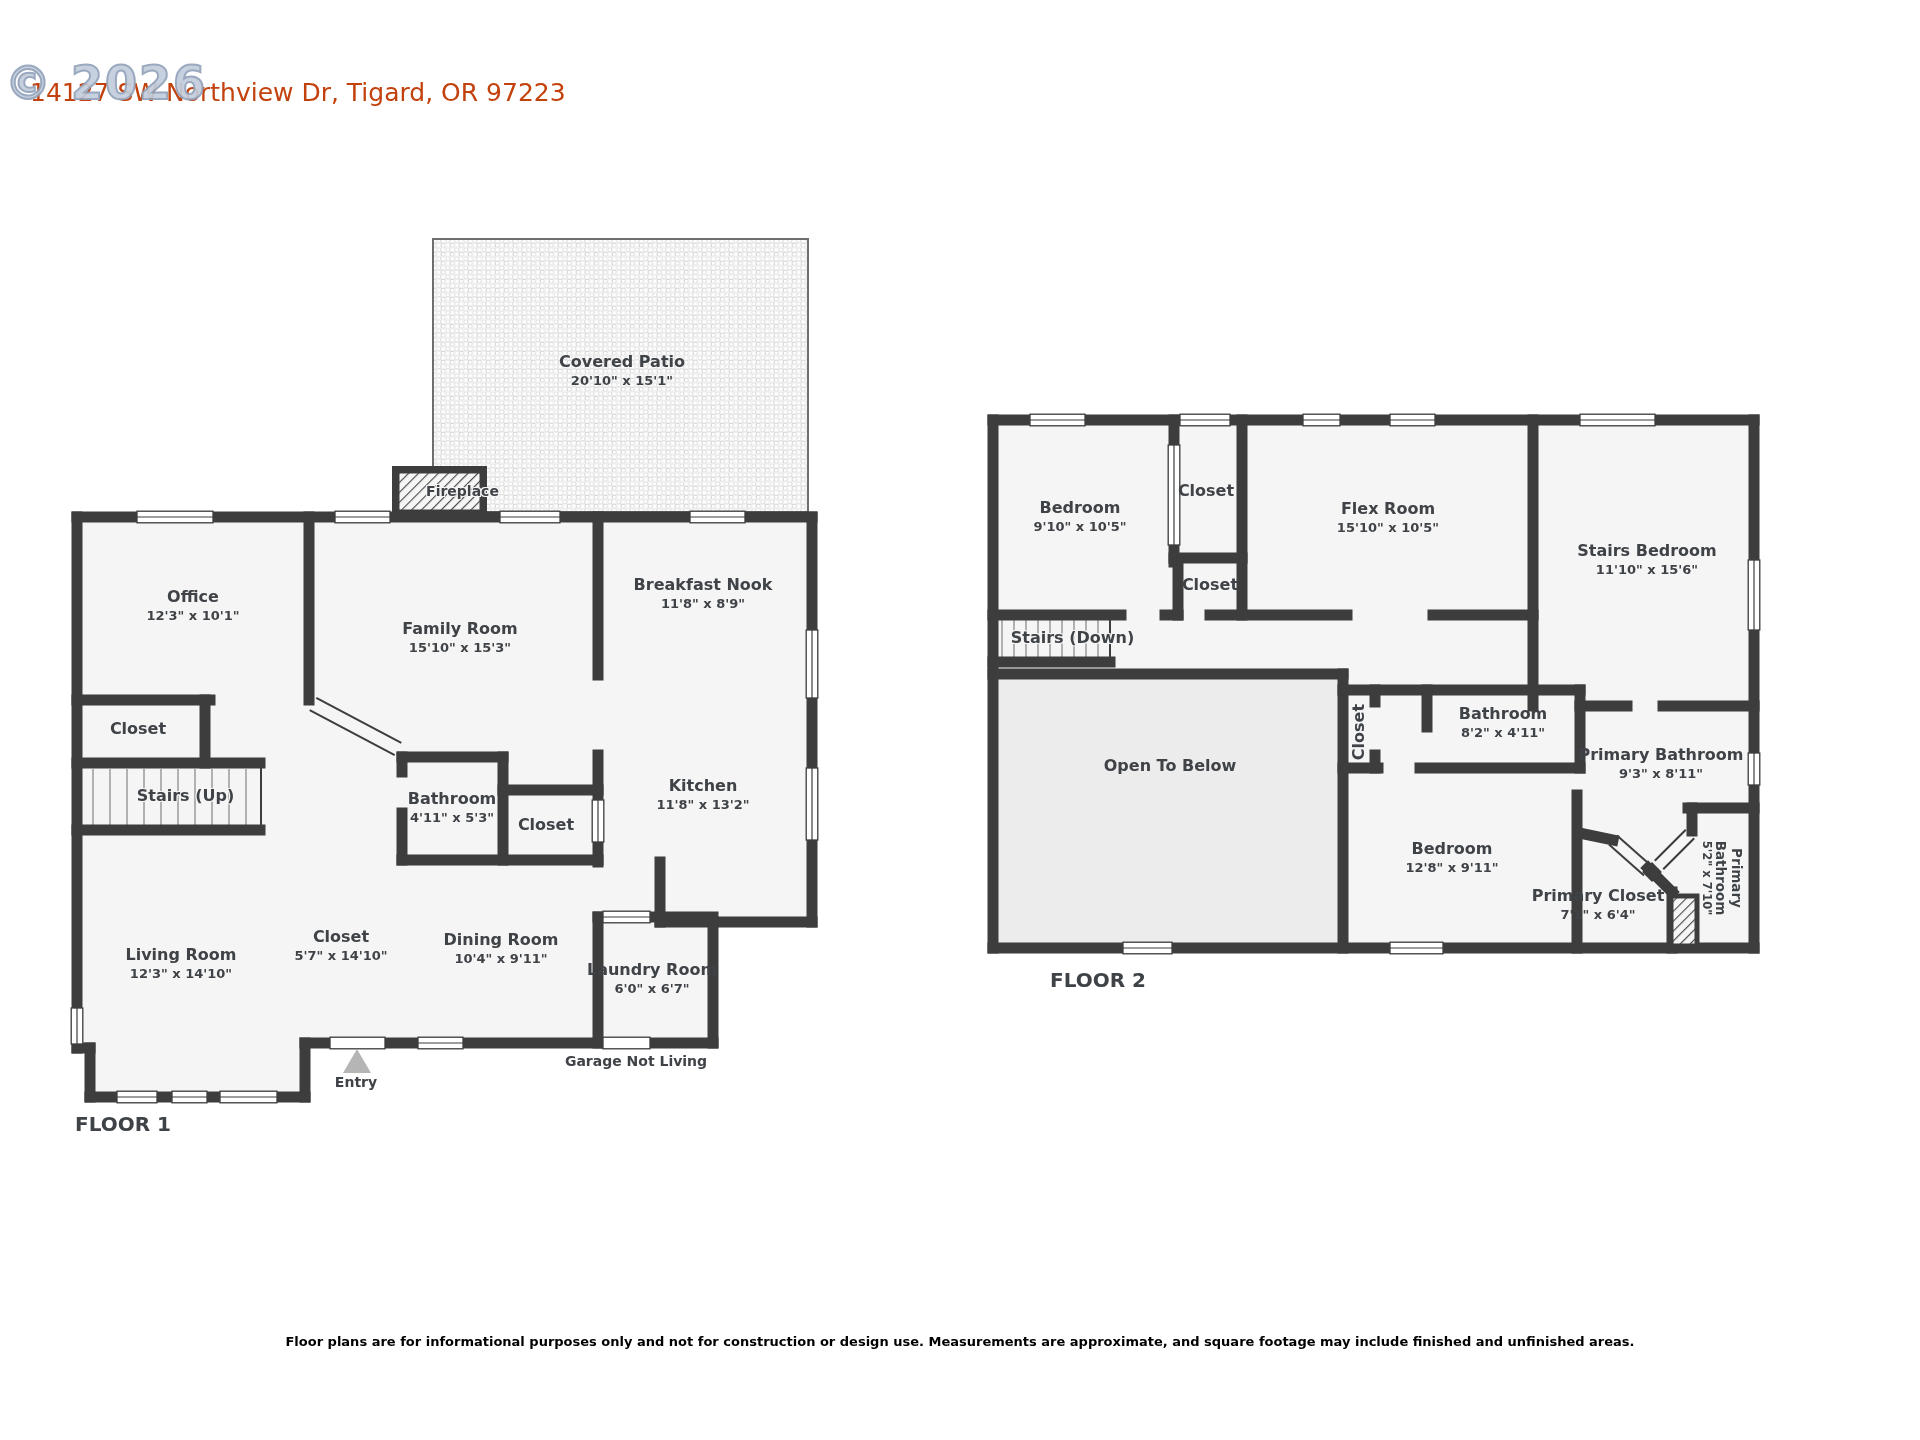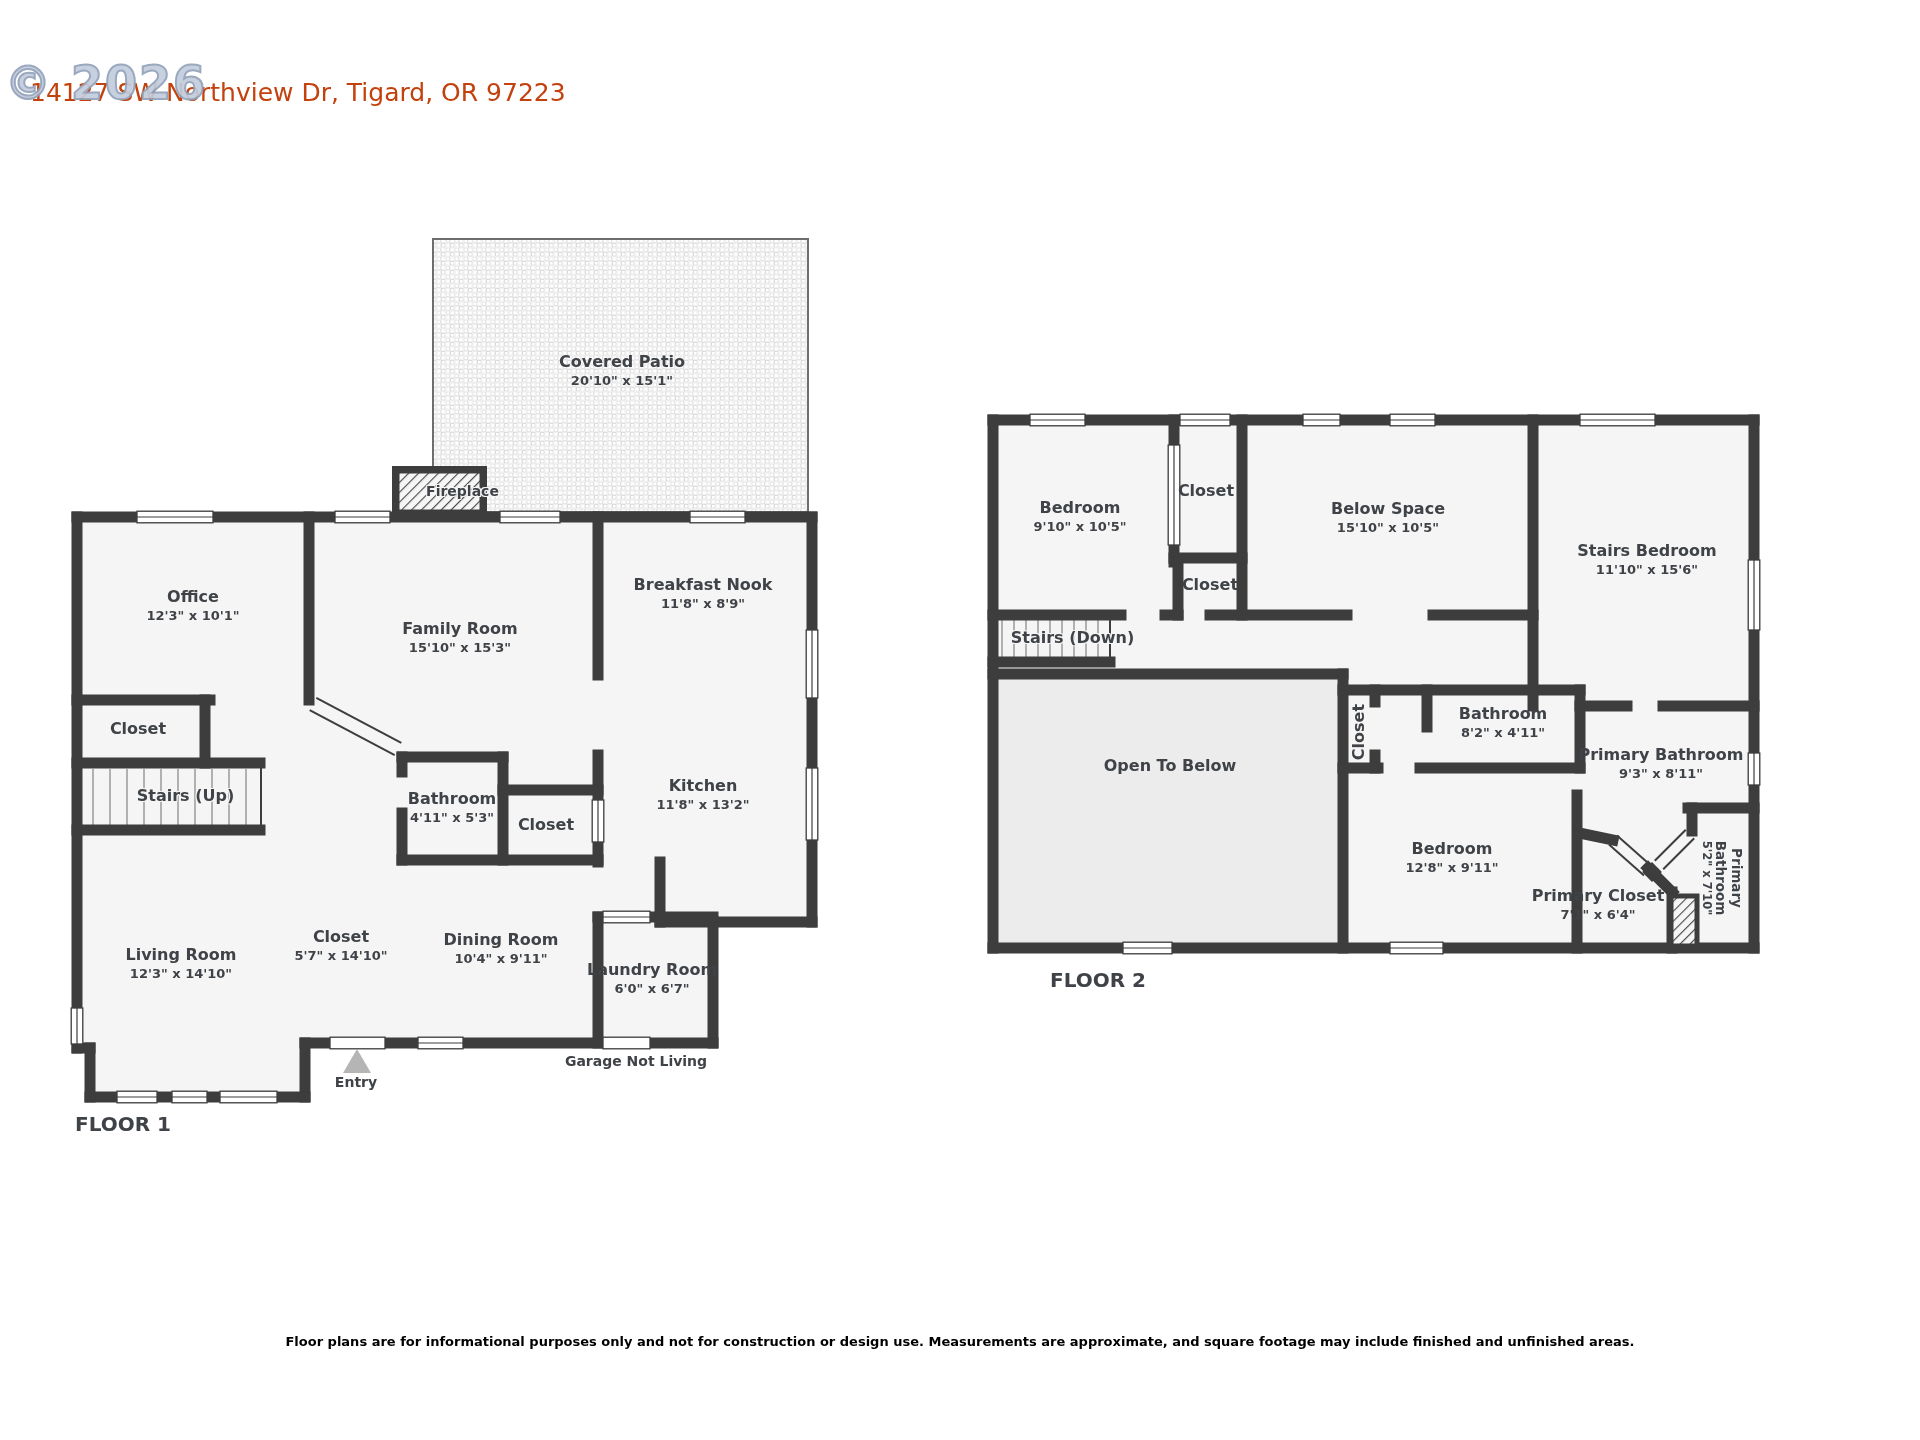--- a/index.html
+++ b/index.html
@@ -296,21 +296,21 @@
     <div class="nm">Bedroom</div>
     <div class="dm">9'10" x 10'5"</div>
   </div>
   <div class="lbl" style="left:1206px;top:491px">
     <div class="nm">Closet</div>
   </div>
   <div class="lbl" style="left:1210px;top:585px">
     <div class="nm">Closet</div>
   </div>
   <div class="lbl" style="left:1388px;top:518px">
-    <div class="nm">Below Space</div>
+    <div class="nm">Flex Room</div>
     <div class="dm">15'10" x 10'5"</div>
   </div>
   <div class="lbl" style="left:1647px;top:560px">
     <div class="nm">Stairs Bedroom</div>
     <div class="dm">11'10" x 15'6"</div>
   </div>
   <div class="lbl halo" style="left:1050px;top:638px">
     <div class="nm">Stairs (Down)</div>
   </div>
   <div class="lbl" style="left:1170px;top:766px">

